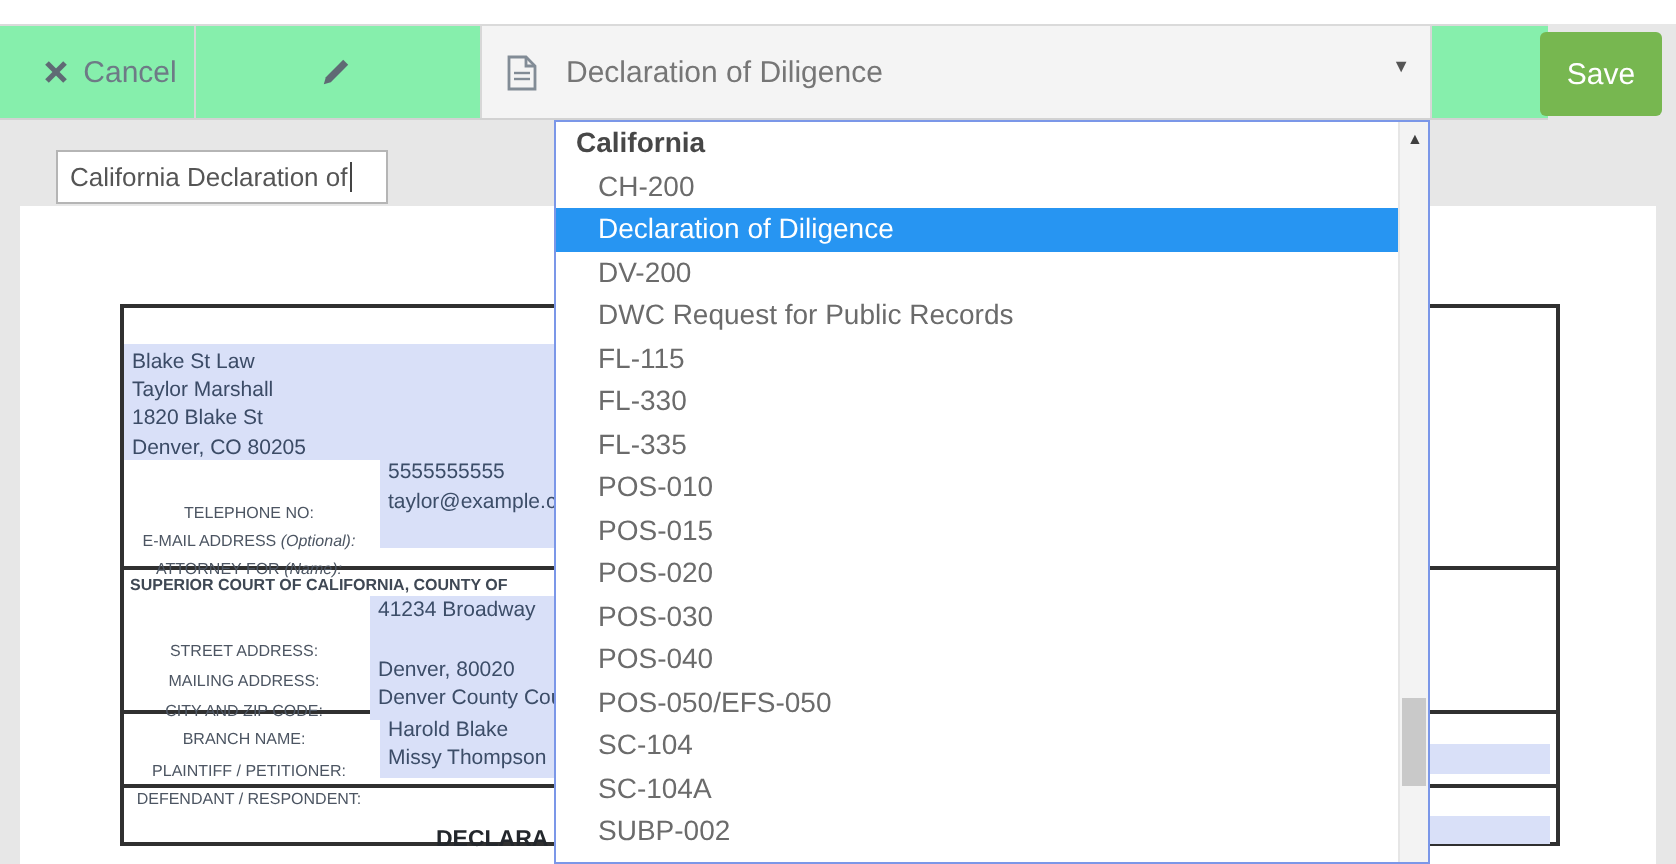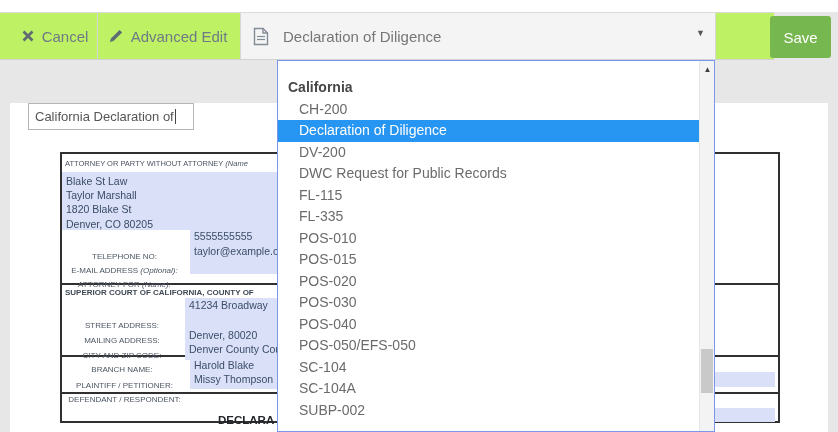--- a/index.html
+++ b/index.html
@@ -5,21 +5,21 @@
   * { margin:0; padding:0; box-sizing:border-box; }
   html,body { font-family:"Liberation Sans", sans-serif; }
   #screen {
     position:relative; width:838px; height:432px; overflow:hidden;
     background:#e7e7e7;
   }
   
   .top-strip { position:absolute; left:0; top:0; width:838px; height:12px; background:#ffffff; }
   .toolbar {
     position:absolute; left:0; top:12px; width:774px; height:48px;
-    background:#bef264; border-top:1px solid #dadada; border-bottom:1px solid #d2d2d2;
+    background:#86efac; border-top:1px solid #dadada; border-bottom:1px solid #d2d2d2;
   }
   .tb-btn {
     position:absolute; top:0; height:46px; display:flex; align-items:center; gap:8px;
     color:#6e7a86; font-size:15px; cursor:pointer; justify-content:center;
   }
   .tb-btn svg { flex:0 0 auto; }
   #cancel-btn { left:12px; width:86px; }
   #advanced-edit-btn { left:98px; width:140px; }
   .tb-divider { position:absolute; top:0; width:1px; height:46px; background:#d7d7d7; }
   .select-box {
@@ -33,21 +33,21 @@
   #save-btn {
     position:absolute; left:770px; top:3px; width:61px; height:42px;
     background:#77b750; color:#ffffff; font-size:15px; border:none; border-radius:3px;
     display:flex; align-items:center; justify-content:center; cursor:pointer;
   }
   
   .page { position:absolute; left:10px; top:103px; width:818px; height:329px; background:#ffffff; }
   #title-input {
     position:absolute; left:28px; top:75px; width:166px; height:27px;
     background:#ffffff; border:1px solid #b5b5b5; font-size:13px; color:#555;
-    display:flex; align-items:center; padding-left:6px; white-space:nowrap; overflow:hidden;margin-top:28px;
+    display:flex; align-items:center; padding-left:6px; white-space:nowrap; overflow:hidden;
   }
   #title-input .cursor { display:inline-block; width:1px; height:15px; background:#444; margin-left:1px; }
   .form-box {
     position:absolute; left:60px; top:152px; width:720px; height:271px;
     border:2px solid #303030; background:transparent; font-family:"Liberation Sans", sans-serif;
   }
   .hline { position:absolute; left:0; width:100%; height:2px; background:#303030; }
   .vline { position:absolute; top:0; width:2px; height:100%; background:#303030; }
   .bluefield { position:absolute; background:#d9e0f8; }
   .f-label { position:absolute; font-size:8px; color:#4c5562; text-align:center; white-space:nowrap;margin-top:20px; }
@@ -60,21 +60,21 @@
   
   .dropdown {
     position:absolute; left:277px; top:60px; width:438px; height:372px;
     background:#ffffff; border:1px solid #7b97e8; z-index:50; overflow:hidden;
   }
   .dd-rows { position:absolute; left:0; top:0; right:15px; }
   .opt {
     height:21.5px; line-height:21.5px; font-size:14px; color:#6b6b6b;
     padding-left:21px; white-space:nowrap; cursor:pointer;
   }
-  .opt-group { font-weight:bold; color:#474747; padding-left:10px;margin-top:16px; }
+  .opt-group { font-weight:bold; color:#474747; padding-left:10px; }
   .opt.sel { background:#2795f2; color:#ffffff; }
   .dd-scrollbar {
     position:absolute; right:0; top:0; width:15px; height:100%;
     background:#f3f3f3; border-left:1px solid #e6e6e6;
   }
   .dd-scroll-up {
     position:absolute; top:0; left:0; width:15px; height:17px;
     display:flex; align-items:center; justify-content:center;
     color:#3f3f3f; font-size:8px; cursor:pointer;
   }
@@ -96,21 +96,20 @@
         <line x1="1.5" y1="1.5" x2="10.5" y2="10.5" stroke="#5f6a74" stroke-width="2.6"></line>
         <line x1="10.5" y1="1.5" x2="1.5" y2="10.5" stroke="#5f6a74" stroke-width="2.6"></line>
       </svg>
       <span>Cancel</span>
     </div>
     <div class="tb-divider" style="left:97px"></div>
     <div class="tb-btn" id="advanced-edit-btn">
       <svg width="14" height="14" viewBox="0 0 14 14">
         <path d="M10.6 0.9 L13.1 3.4 L4.4 12.1 L0.9 13.1 L1.9 9.6 Z" fill="#5f6a74"></path>
       </svg>
-      <span>Advanced Edit</span>
     </div>
     <div class="select-box">
       <svg class="file-ic" width="16" height="19" viewBox="0 0 16 19">
         <path d="M1.5 1.5 h8.5 l4.5 4.5 v11.5 h-13 z" fill="none" stroke="#828c96" stroke-width="1.4"></path>
         <path d="M10 1.5 v4.5 h4.5" fill="none" stroke="#828c96" stroke-width="1.4"></path>
         <line x1="4" y1="9.5" x2="12" y2="9.5" stroke="#828c96" stroke-width="1.2"></line>
         <line x1="4" y1="12.5" x2="12" y2="12.5" stroke="#828c96" stroke-width="1.2"></line>
       </svg>
       <span class="sel-text">Declaration of Diligence</span>
       <span class="caret">▼</span>
@@ -127,23 +126,20 @@
       <span class="cursor"></span>
   </div>
 
   <div class="form-box">
 
     <div class="hline" style="top:129px"></div>
     <div class="hline" style="top:201px"></div>
     <div class="hline" style="top:238px"></div>
     <div class="vline" style="left:438px"></div>
 
-    <div class="f-head" style="left:3px; top:5px">
-      <span>ATTORNEY OR PARTY WITHOUT ATTORNEY </span><i>(Name</i>
-    </div>
     <div class="bluefield" style="left:128px; top:76px; width:88px; height:44px"></div>
     <div class="addr-lines">
       <div>Blake St Law</div>
       <div>Taylor Marshall</div>
       <div>1820 Blake St</div>
       <div>Denver, CO 80205</div>
     </div>
     <div class="f-label" style="left:0; top:78px; width:125px">TELEPHONE NO:</div>
     <div class="f-value" style="left:132px; top:76px">5555555555</div>
     <div class="f-label" style="left:0; top:92px; width:125px">
@@ -178,20 +174,21 @@
   </div>
 
   <div class="dropdown">
     <div class="dd-rows">
       <div class="opt opt-group">California</div>
       <div class="opt">CH-200</div>
       <div class="opt sel">Declaration of Diligence</div>
       <div class="opt">DV-200</div>
       <div class="opt">DWC Request for Public Records</div>
       <div class="opt">FL-115</div>
+      <div class="opt">FL-330</div>
       <div class="opt">FL-335</div>
       <div class="opt">POS-010</div>
       <div class="opt">POS-015</div>
       <div class="opt">POS-020</div>
       <div class="opt">POS-030</div>
       <div class="opt">POS-040</div>
       <div class="opt">POS-050/EFS-050</div>
       <div class="opt">SC-104</div>
       <div class="opt">SC-104A</div>
       <div class="opt">SUBP-002</div>

